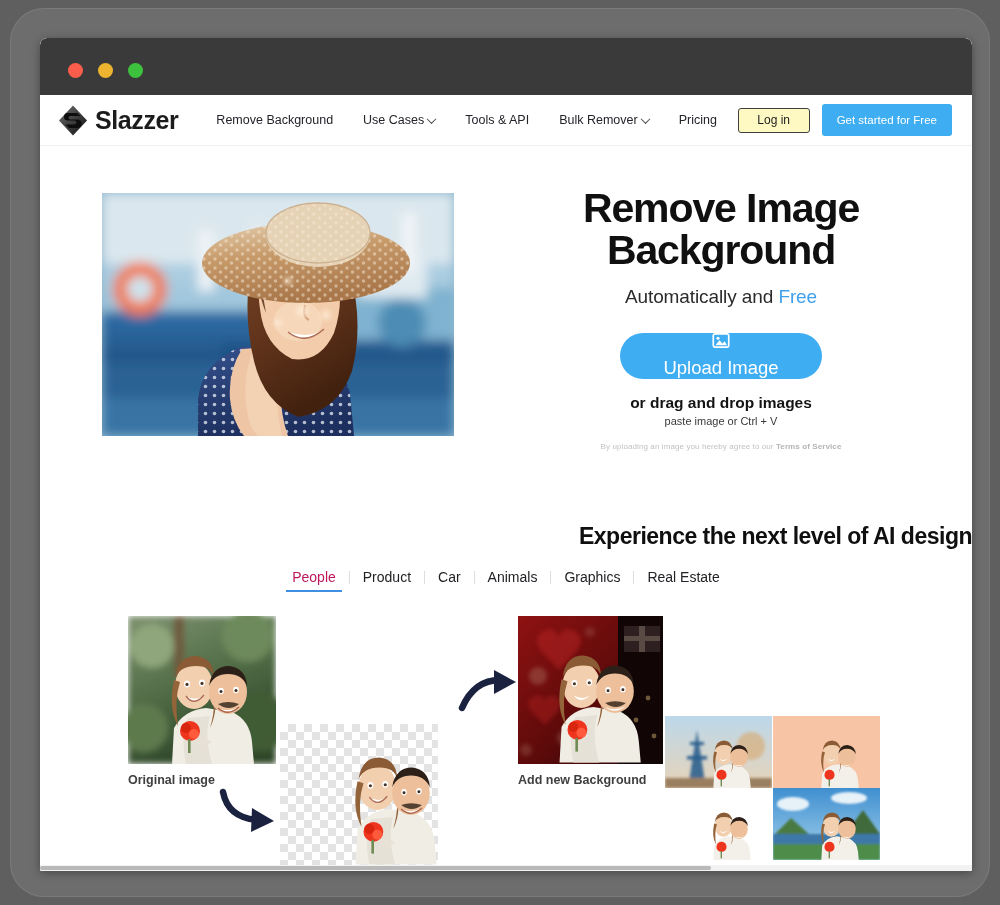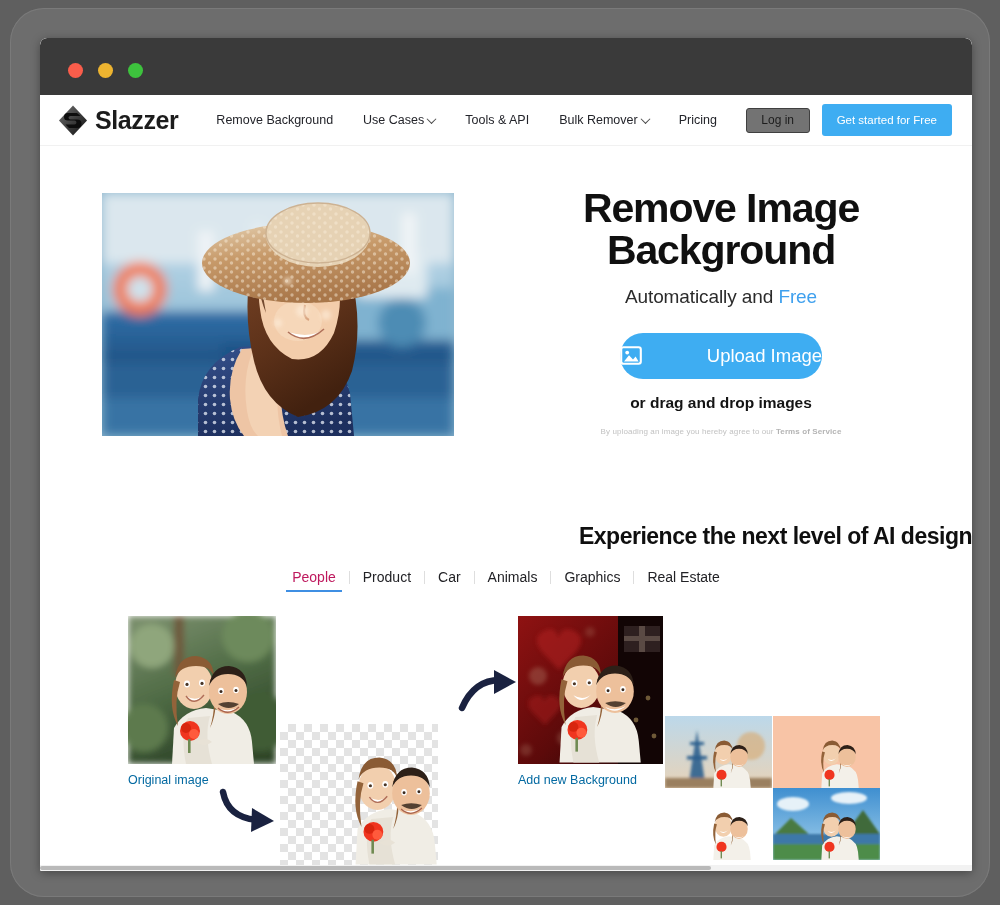--- a/index.html
+++ b/index.html
@@ -80,23 +80,23 @@
   }
   .caret {
     display: inline-block; width: 7px; height: 7px;
     border-right: 1.3px solid #4a4a4a;
     border-bottom: 1.3px solid #4a4a4a;
     transform: rotate(45deg) translate(-1px,-1px);
   }
 
   #nav-actions { margin-left: auto; display: flex; align-items: center; gap: 12px; }
   #login-btn {
-    width: 64px; height: 25px;
+    width: 72px; height: 25px;
     border: 1px solid #404040; border-radius: 3px;
-    background: #737373; color: #1d1d1d; font-size: 12px;
+    background: #fef9c3; color: #1d1d1d; font-size: 12px;
     font-family: inherit; cursor: pointer;
   }
   #signup-btn {
     height: 32px; padding: 0 15px;
     border: none; border-radius: 3px;
     background: #3eadf2; color: #ffffff; font-size: 11.5px;
     font-family: inherit; cursor: pointer; white-space: nowrap;
   }
 
   
@@ -128,22 +128,23 @@
     margin-top: 14px; font-size: 19px; color: #2b2b2b; letter-spacing: -.1px;
   }
   #hero-sub .accent { color: #3fa0ee; }
 
   #upload-btn {
     margin: 25px auto 0;
     width: 202px; height: 46px;
     border: none; border-radius: 24px;
     background: #3eadf2; color: #ffffff;
     font-size: 18.5px; font-family: inherit; font-weight: 400;
-    display: flex; align-items: center; justify-content: space-between; gap: 9px;
+    display: flex; align-items: center; justify-content: flex-end; gap: 9px;
     cursor: pointer;
+    flex-direction: column;
   }
   #upload-btn svg { display: block; }
 
   #drag-text {
     margin-top: 15px; font-size: 15.5px; font-weight: 700; color: #141414;
   }
   #paste-text { margin-top: 3px; font-size: 11px; color: #38383c; }
   #tos-text {
     margin-top: 15px; font-size: 8px; color: #c2c2c2; letter-spacing: .1px;
   }
@@ -170,22 +171,22 @@
     content: ""; position: absolute; left: 7px; right: 7px; bottom: 0;
     height: 2px; background: #3f8fe3;
   }
   .tab-sep { width: 1px; height: 13px; background: #dedede; margin-bottom: 7px; }
 
   
   #collage { position: relative; margin-top: 24px; height: 260px; }
   .shot { position: absolute; overflow: hidden; }
   .shot svg { display: block; }
   .cap {
-    position: absolute; font-size: 12.5px; font-weight: 400;
-    color: #0369a1; white-space: nowrap;
+    position: absolute; font-size: 12.5px; font-weight: 700;
+    color: #404040; white-space: nowrap;
   }
   .arrow { position: absolute; }
 
   
   #shot-removed {
     background-color: #ffffff;
     background-image:
       linear-gradient(45deg, #e3e3e3 25%, transparent 25%, transparent 75%, #e3e3e3 75%),
       linear-gradient(45deg, #e3e3e3 25%, transparent 25%, transparent 75%, #e3e3e3 75%);
     background-size: 16px 16px;
@@ -378,20 +379,21 @@
           <button id="upload-btn">
             <svg width="22" height="19" viewBox="0 0 22 19">
               <rect x="1.2" y="1.2" width="19.6" height="16.6" rx="2.2" fill="none" stroke="#ffffff" stroke-width="2.1"></rect>
               <circle cx="7.2" cy="6.6" r="1.9" fill="#ffffff"></circle>
               <path d="M4 15.4 L9 9.2 L13 13.4 L15.6 10.6 L18.6 15.4 Z" fill="#ffffff"></path>
             </svg>
             <span>Upload Image</span>
           </button>
 
           <div id="drag-text">or drag and drop images</div>
+          <div id="paste-text">paste image or Ctrl + V</div>
           <div id="tos-text">
             <span>By uploading an image you hereby agree to our </span><span class="tos-link">Terms of Service</span>
           </div>
         </div>
       </section>
 
       <section id="showcase">
 
         <h2 id="showcase-title">Experience the next level of AI design</h2>
 

